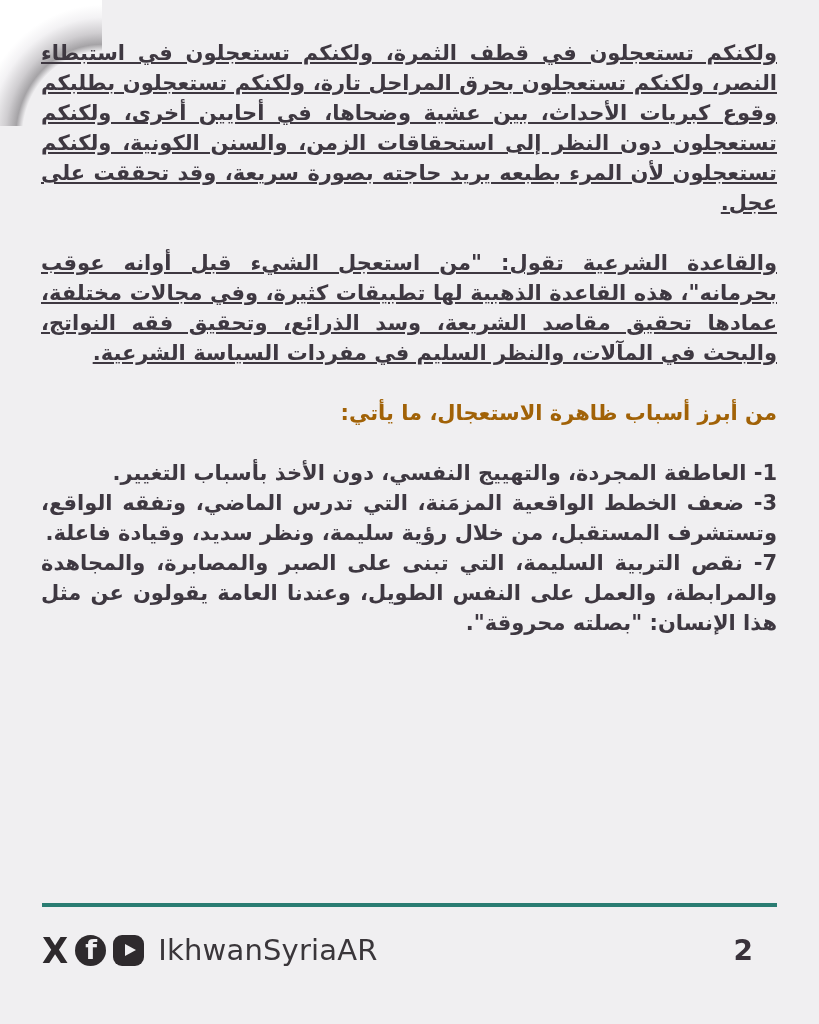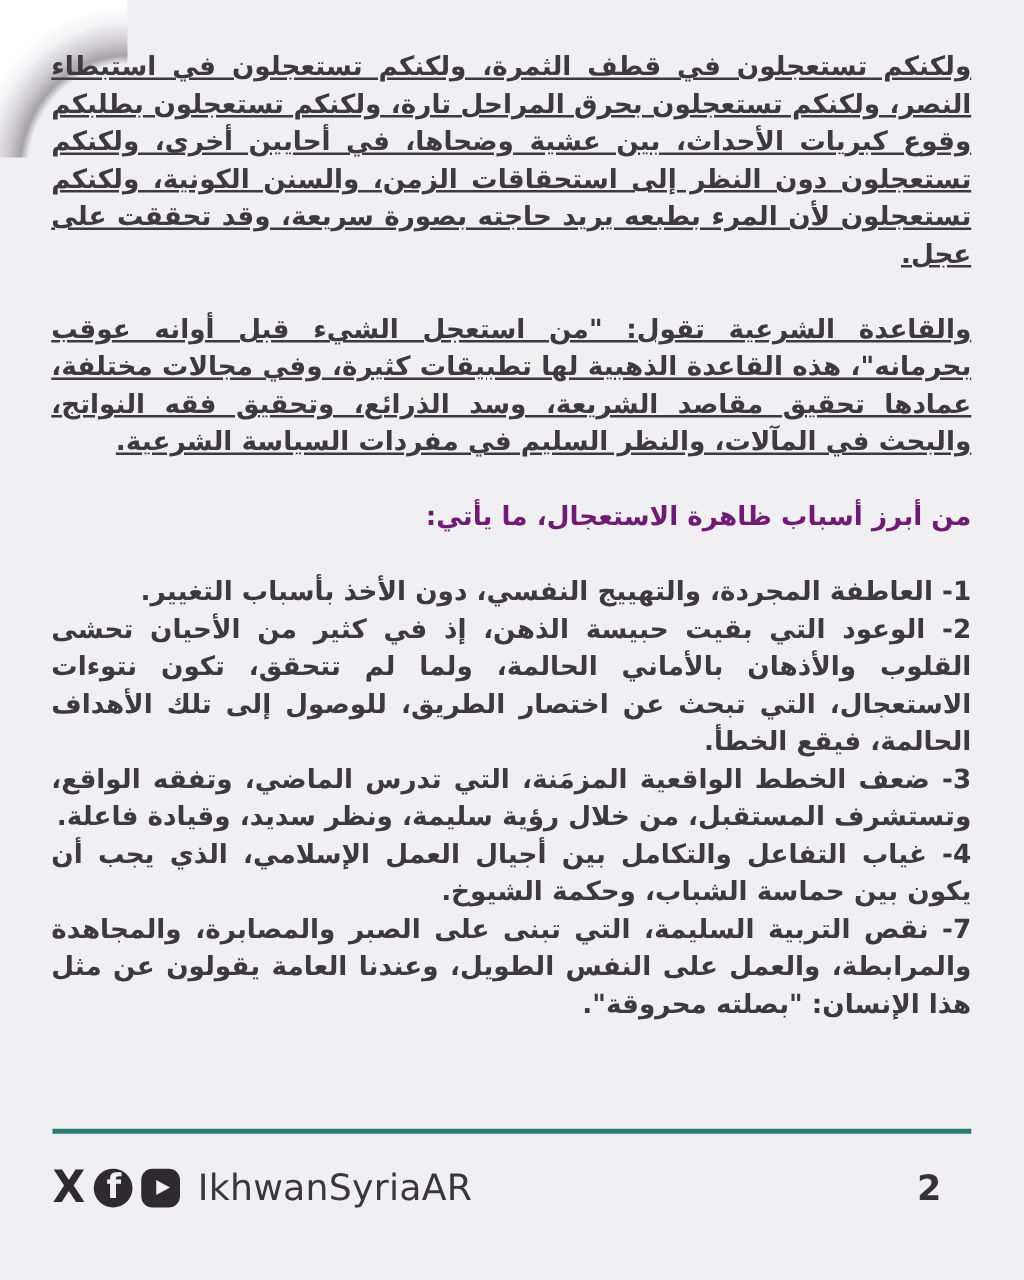--- a/index.html
+++ b/index.html
@@ -40,21 +40,21 @@
     color: #3e3841;
     font-weight: bold;
     font-size: 21px;
     line-height: 30px;
   }
   .content p.para {
     margin: 0 0 30px 0;
     text-decoration: underline;
   }
   .section-heading {
-    color: #701a75;
+    color: #a16207;
     font-size: 21px;
     font-weight: bold;
     margin: 0 0 30px 0;
     text-align: right;
   }
   .list p.list-item {
     margin: 0;
   }
 
   
@@ -136,23 +136,21 @@
 <body>
 
 <div class="page-curl"></div>
 
 <main class="content">
   <p class="para">ولكنكم تستعجلون في قطف الثمرة، ولكنكم تستعجلون في استبطاء النصر، ولكنكم تستعجلون بحرق المراحل تارة، ولكنكم تستعجلون بطلبكم وقوع كبريات الأحداث، بين عشية وضحاها، في أحايين أخرى، ولكنكم تستعجلون دون النظر إلى استحقاقات الزمن، والسنن الكونية، ولكنكم تستعجلون لأن المرء بطبعه يريد حاجته بصورة سريعة، وقد تحققت على عجل.</p>
   <p class="para">والقاعدة الشرعية تقول: "من استعجل الشيء قبل أوانه عوقب بحرمانه"، هذه القاعدة الذهبية لها تطبيقات كثيرة، وفي مجالات مختلفة، عمادها تحقيق مقاصد الشريعة، وسد الذرائع، وتحقيق فقه النواتج، والبحث في المآلات، والنظر السليم في مفردات السياسة الشرعية.</p>
   <h2 class="section-heading">من أبرز أسباب ظاهرة الاستعجال، ما يأتي:</h2>
   <div class="list">
     <p class="list-item">1- العاطفة المجردة، والتهييج النفسي، دون الأخذ بأسباب التغيير.</p>
-    <p class="list-item">2- الوعود التي بقيت حبيسة الذهن، إذ في كثير من الأحيان تحشى القلوب والأذهان بالأماني الحالمة، ولما لم تتحقق، تكون نتوءات الاستعجال، التي تبحث عن اختصار الطريق، للوصول إلى تلك الأهداف الحالمة، فيقع الخطأ.</p>
     <p class="list-item">3- ضعف الخطط الواقعية المزمَنة، التي تدرس الماضي، وتفقه الواقع، وتستشرف المستقبل، من خلال رؤية سليمة، ونظر سديد، وقيادة فاعلة.</p>
-    <p class="list-item">4- غياب التفاعل والتكامل بين أجيال العمل الإسلامي، الذي يجب أن يكون بين حماسة الشباب، وحكمة الشيوخ.</p>
     <p class="list-item">7- نقص التربية السليمة، التي تبنى على الصبر والمصابرة، والمجاهدة والمرابطة، والعمل على النفس الطويل، وعندنا العامة يقولون عن مثل هذا الإنسان: "بصلته محروقة".</p>
   </div>
 </main>
 
 <div class="separator"></div>
 
 <footer class="footer-row">
   <div class="social">
     <span class="x-icon">X</span>
     <span class="fb-icon">

